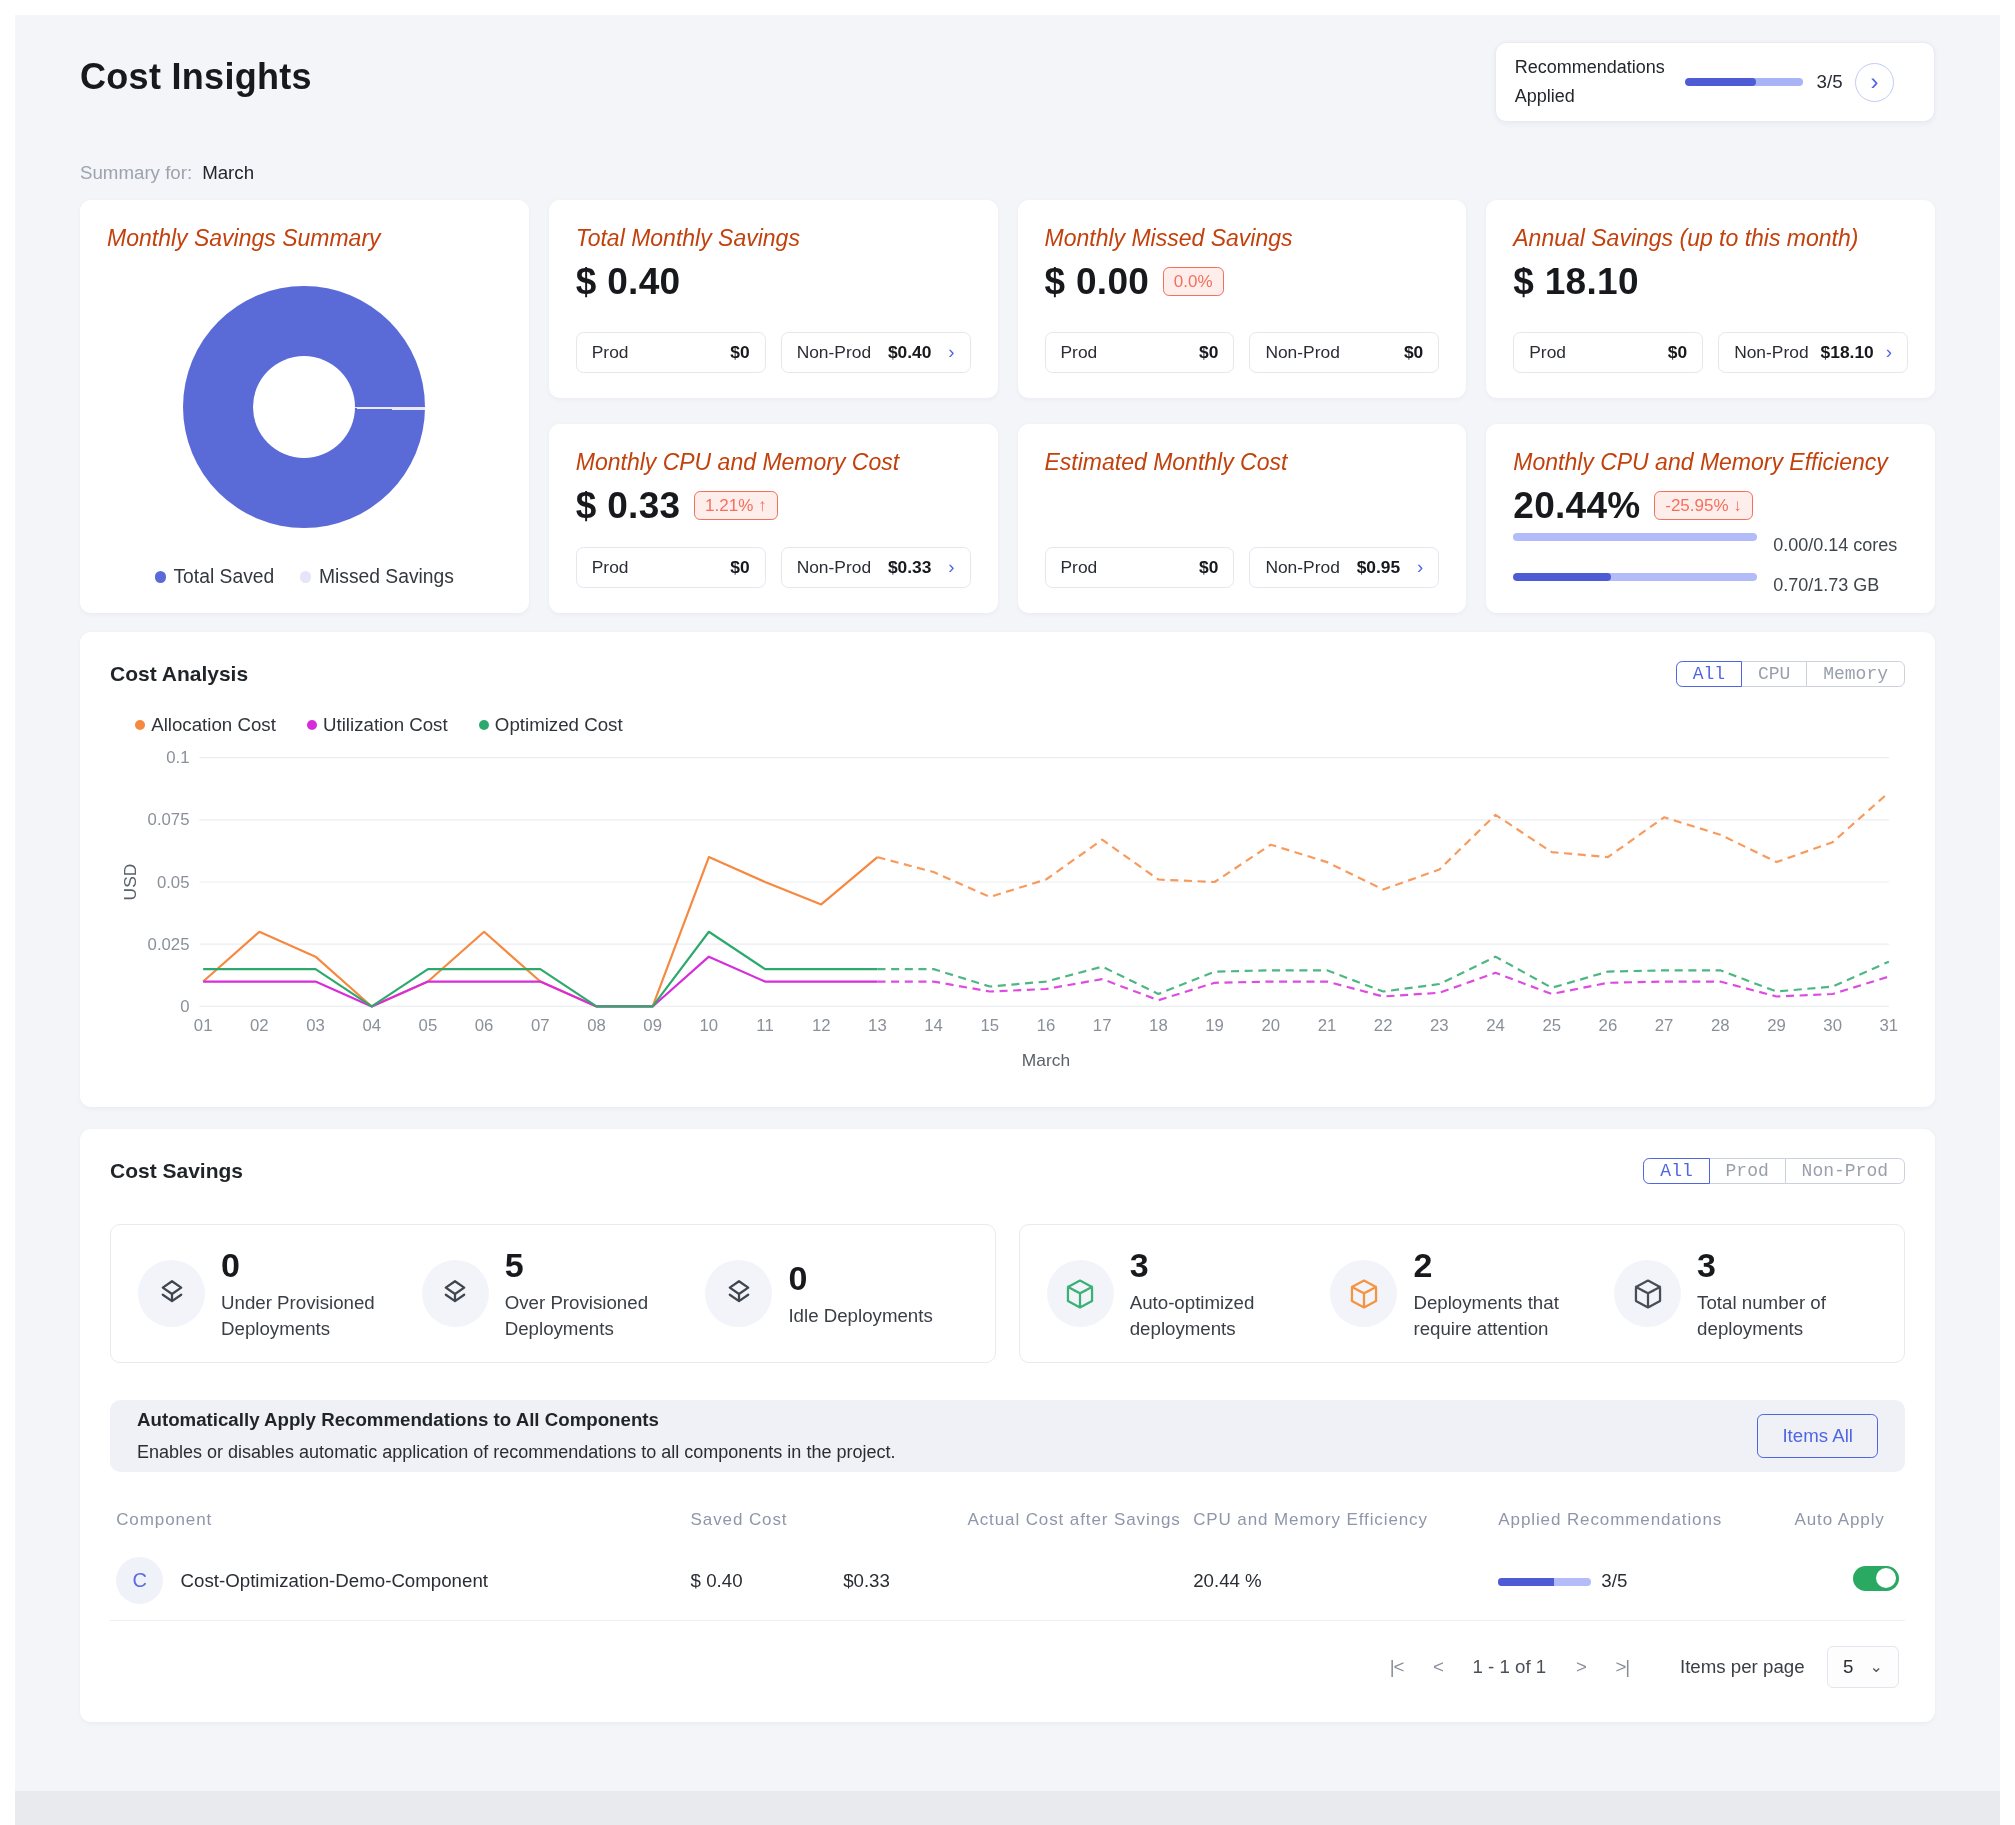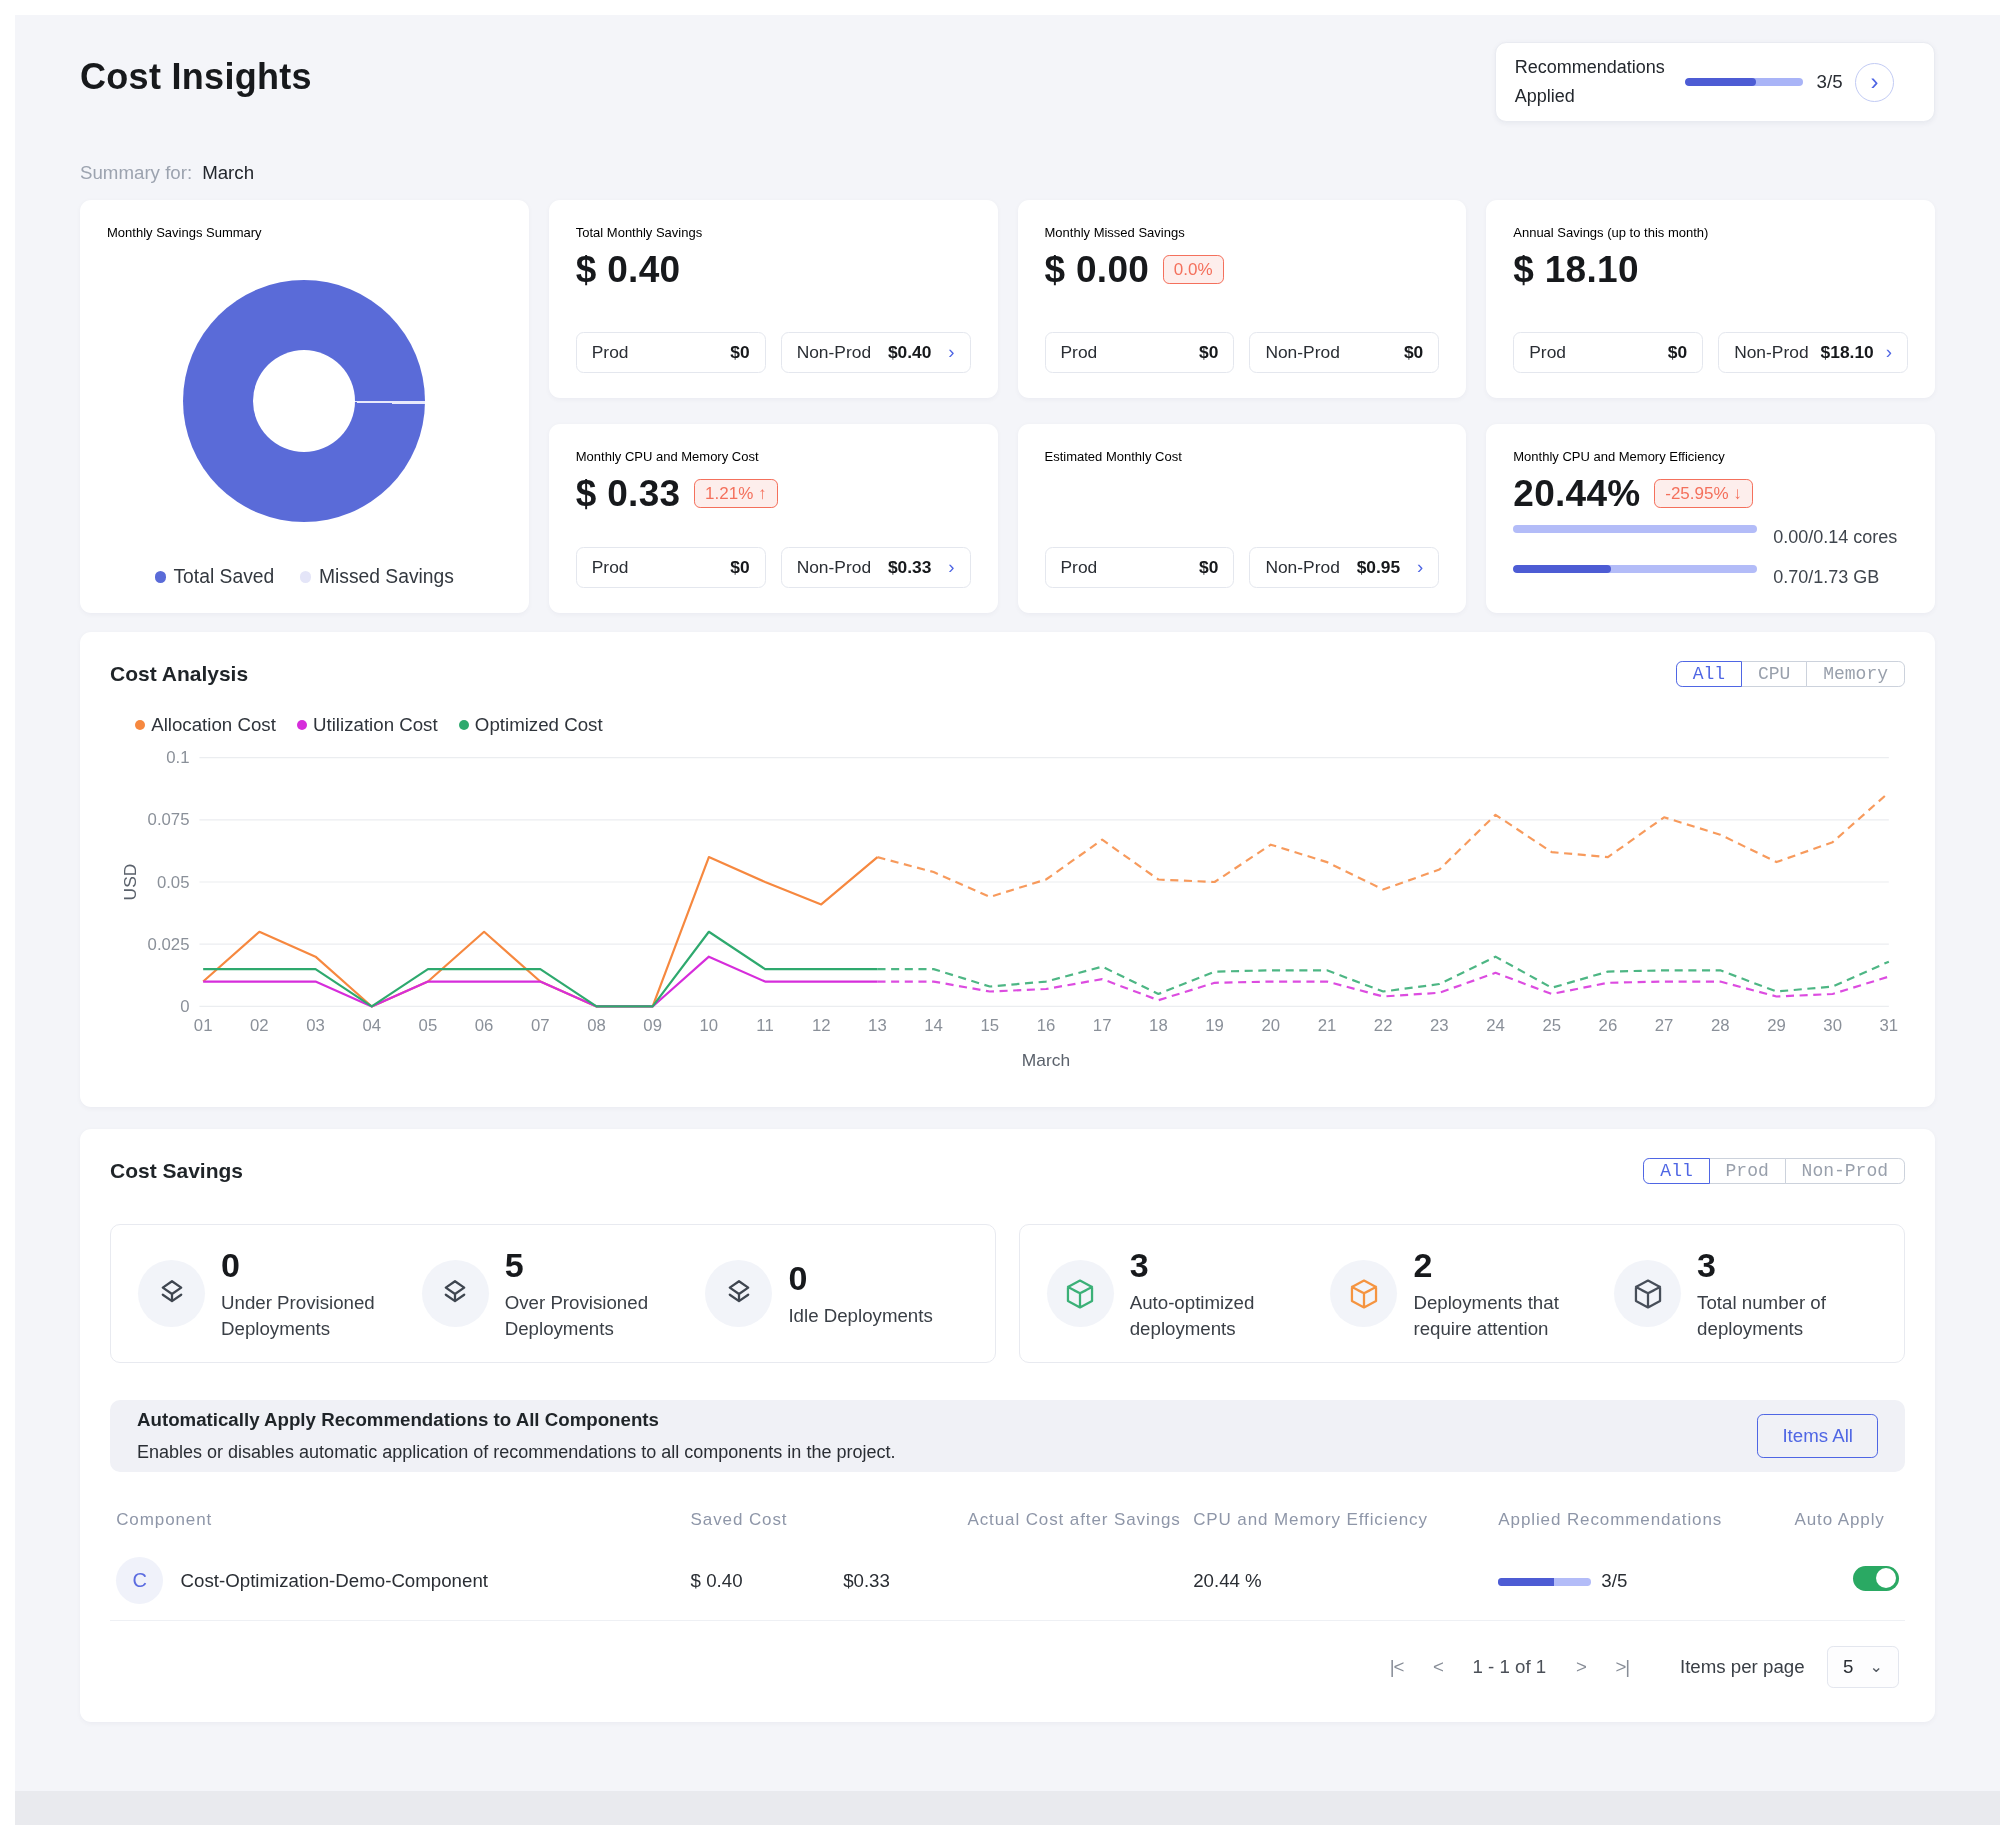--- a/index.html
+++ b/index.html
@@ -26,21 +26,21 @@
   .summary-label { color:#9ca3af; }
   .summary-value { color:#23272d; }
 
   
   .cards-grid { display:grid; grid-template-columns:repeat(4,1fr); column-gap:20px; row-gap:26px; margin-top:16px; }
   .card { background:#fff; border-radius:11.2px; padding:25px 27px; display:flex; flex-direction:column;
           box-shadow:0 1.2px 5px rgba(25,35,70,0.04); }
   .card.tall { grid-row:span 2; height:413px; }
   .card.r1 { height:198px; }
   .card.r2 { height:189px; }
-  .card-title { font-size:13px; font-weight:500; color:#000000; }
+  .card-title { font-size:23px; font-weight:500; color:#c2410c;font-style:italic; }
   .value-row { display:flex; align-items:center; gap:13.7px; margin-top:8.7px; }
   .big-value { font-size:37px; font-weight:700; color:#17191c; letter-spacing:0.3px; }
   .badge { font-size:17px; color:#f4705c; background:#fdeeec; border:1.2px solid #f4705c; border-radius:6.2px;
            padding:3.7px 10px; white-space:nowrap; }
   .pill-row { display:flex; gap:15px; margin-top:auto; }
   .pill { flex:1; border:1.2px solid #e4e7ee; border-radius:7.5px; height:41px; padding:0 15px;
           display:flex; align-items:center; justify-content:space-between; font-size:17.4px; background:#fff; }
   .pill .pl { color:#2a2e34; }
   .pill .pv { font-weight:700; color:#17191c; }
   .pill .chev { font-size:18.7px; }
@@ -67,21 +67,21 @@
                   box-shadow:0 1.2px 5px rgba(25,35,70,0.04); }
   .section-head { display:flex; justify-content:space-between; align-items:center; }
   .section-title { font-size:21px; font-weight:700; color:#1f2428; }
   .seg-tabs { display:flex; }
   .seg-tab { border:1.2px solid #ccd2dc; background:#fff; color:#99a0ac; font-size:18px;
              font-family:Liberation Mono, monospace; padding:2px 16px; margin-left:-1.2px; cursor:pointer; position:relative; }
   .seg-tab:first-child { border-radius:6.2px 0 0 6.2px; margin-left:0; }
   .seg-tab:last-child { border-radius:0 6.2px 6.2px 0; }
   .seg-tab.active { color:#4f66e4; border-color:#4f66e4; z-index:2; }
 
-  .chart-legend { display:flex; gap:21px; margin:27px 0 6.2px 25px; }
+  .chart-legend { display:flex; gap:31px; margin:27px 0 6.2px 25px; }
   .chart-legend .legend-item { font-size:18.7px; color:#2f343b; gap:6.2px; }
   .chart-legend .dot { width:10px; height:10px; }
   #chart-svg { width:100%; height:336px; display:block; }
 
   
   .stats-row { display:flex; gap:22.4px; margin-top:40px; }
   .stats-box { flex:1; border:1.2px solid #e8eaf0; border-radius:10px; padding:21px 6.2px 21px 27px; display:flex; }
   .stat { flex:1; display:flex; gap:16px; align-items:center; }
   .stat-icon { width:67px; height:67px; border-radius:50%; background:#f2f4f9; display:flex;
                align-items:center; justify-content:center; flex:0 0 auto; }

